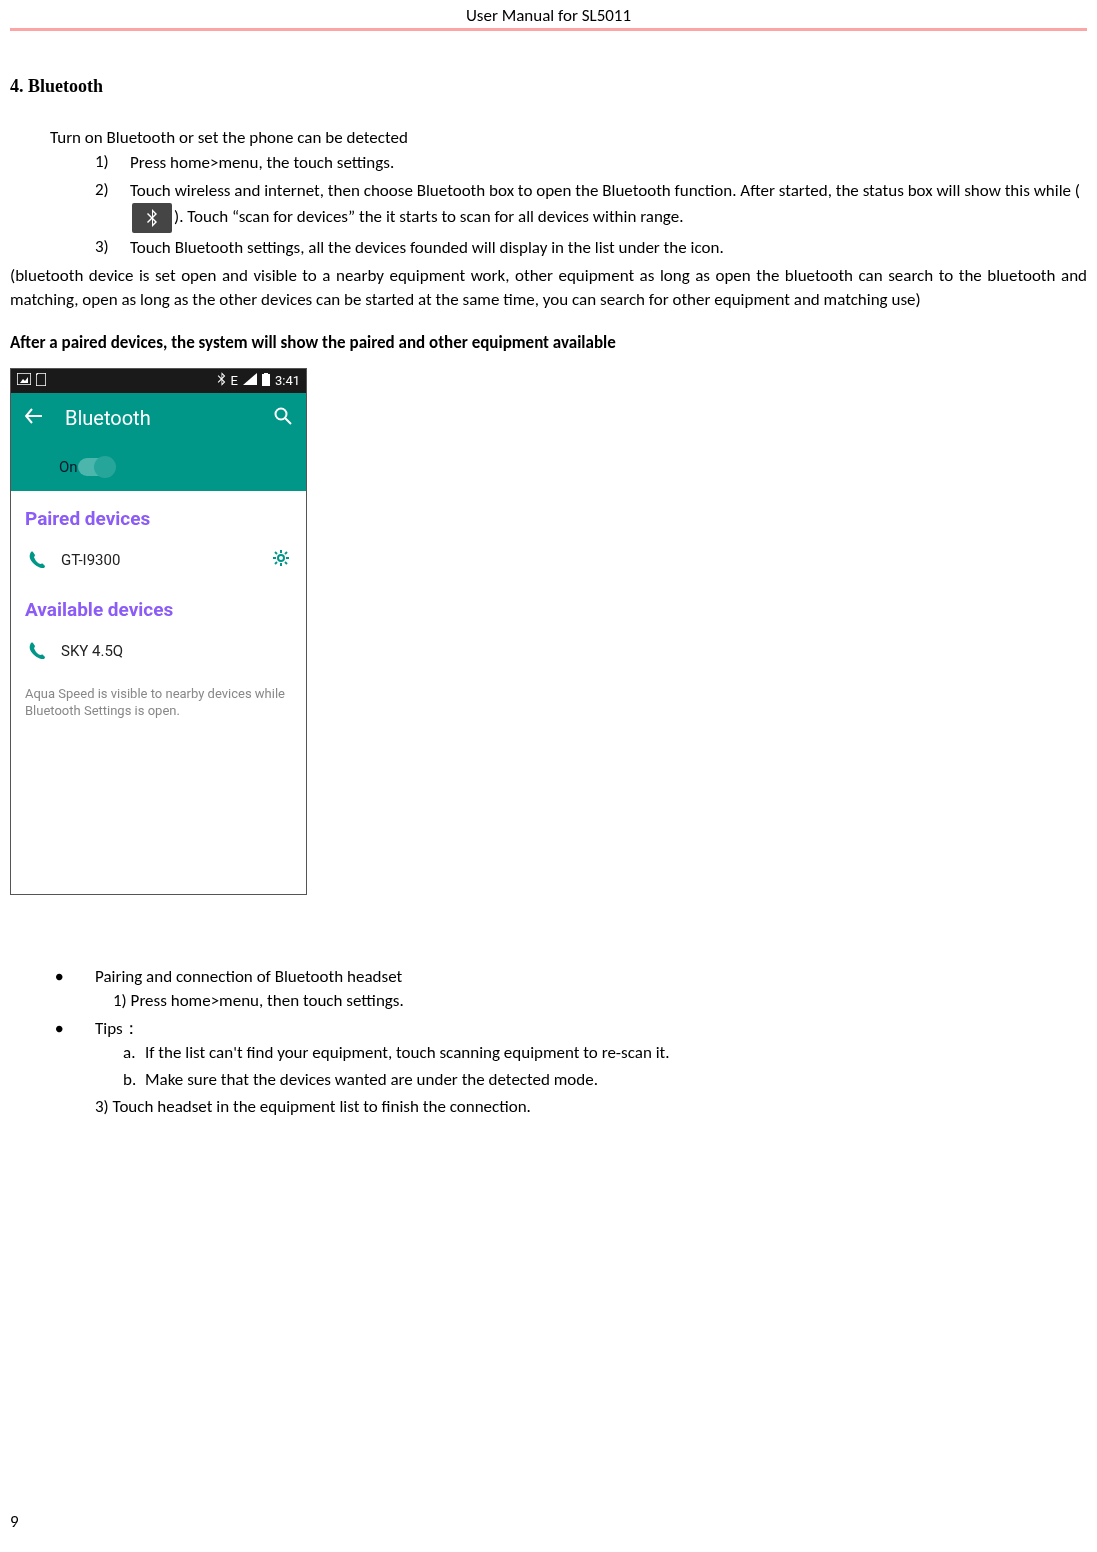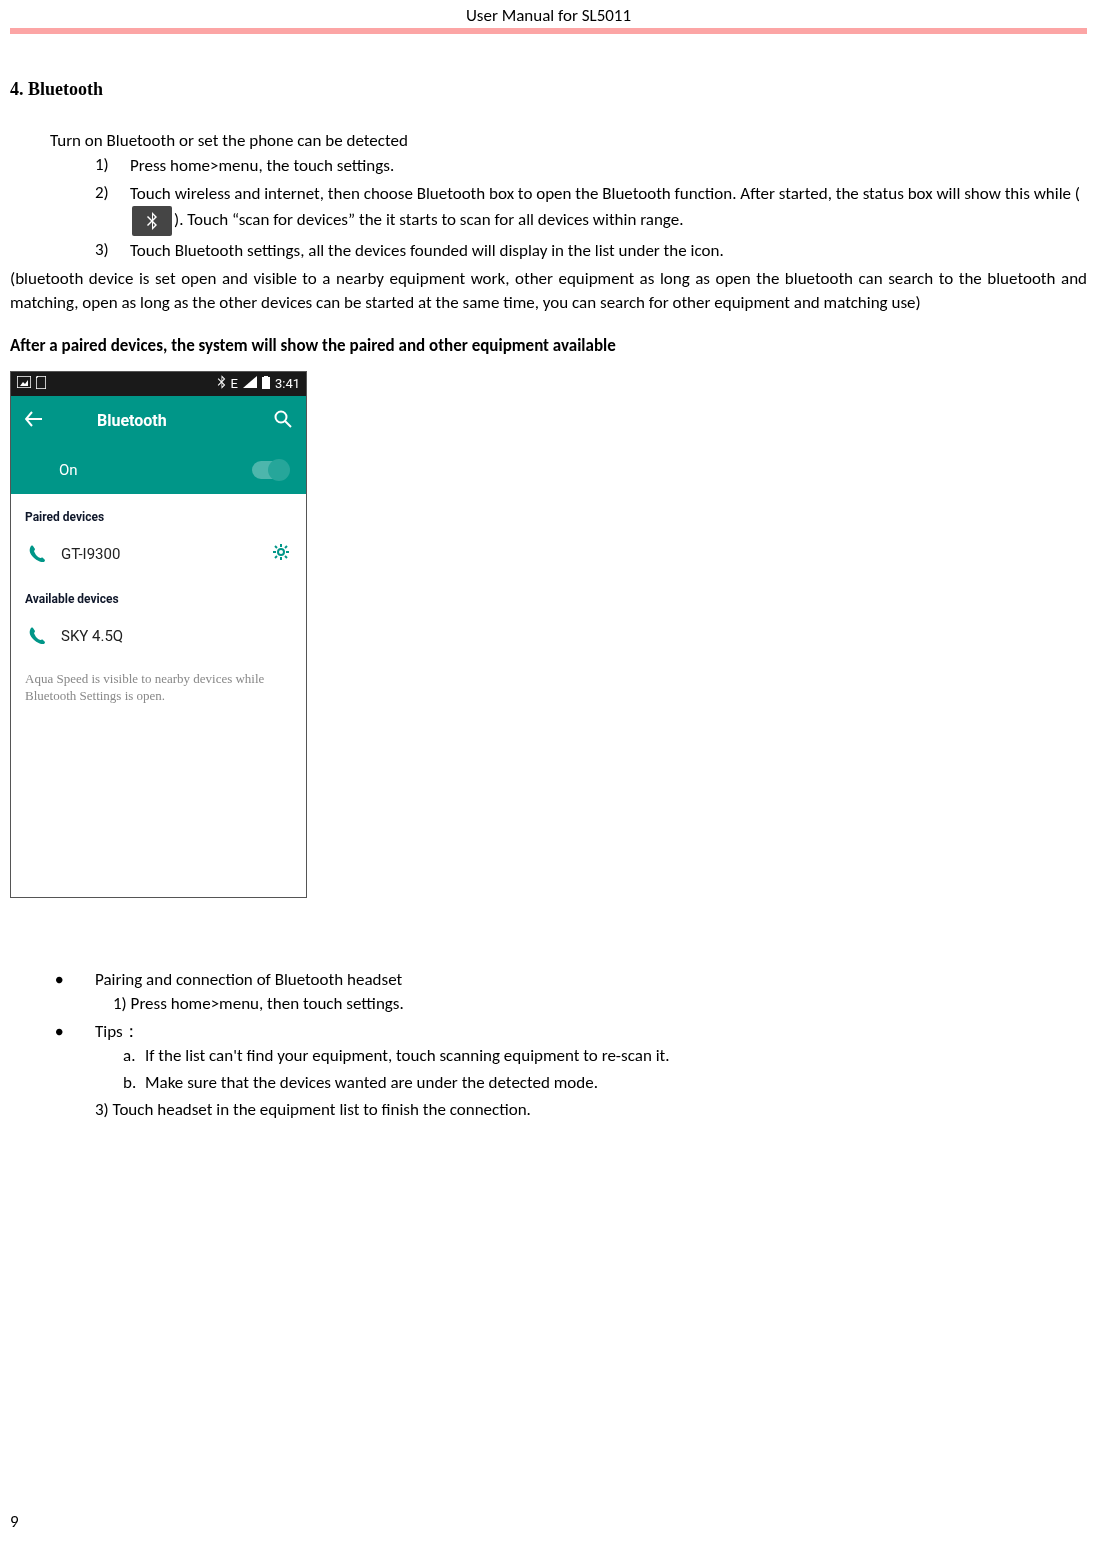--- a/index.html
+++ b/index.html
@@ -9,21 +9,21 @@
     height: 1552px;
     background: #fff;
     color: #000;
     position: relative;
     font-size: 17px;
   }
   .page-header {
     text-align: center;
     font-size: 17px;
     padding-top: 5px;
-    border-bottom: 6px solid #fca5a5;
+    border-bottom: 3px solid #fca5a5;
     padding-bottom: 2px;
     margin: 0 10px;
   }
   .content { padding: 20px 10px 0 10px; }
   .section-title {
     font-family: "SimSun", "NSimSun", serif;
     font-weight: bold;
     font-size: 18px;
     margin: 25px 0 30px 0;
   }
@@ -74,70 +74,68 @@
   .app-bar {
     background: #009688;
     color: #fff;
     height: 50px;
     display: flex;
     align-items: center;
     padding: 0 14px;
     justify-content: space-between;
   }
   .app-bar-left { display: flex; align-items: center; gap: 22px; }
-  .app-title { font-size: 16px; font-weight: 700; margin-left: 32px; }
+  .app-title { font-size: 20px; font-weight: 400; }
   .on-row {
     background: #009688;
-    color: #ffffff;
+    color: #0f172a;
     height: 48px;
     display: flex;
     align-items: center;
-    justify-content: space-between;
     padding: 0 18px 0 48px;
     font-size: 15px;
   }
   .toggle {
     width: 36px;
     height: 18px;
     background: #4db6ac;
     border-radius: 9px;
     position: relative;
   }
   .toggle-knob {
     position: absolute;
     right: -2px;
     top: -2px;
     width: 22px;
     height: 22px;
     border-radius: 50%;
     background: #26a69a;
   }
   .section-label {
-    color: #0f172a;
-    font-size: 12px;
+    color: #8b5cf6;
+    font-size: 19px;
     font-weight: bold;
     padding: 16px 14px 8px 14px;
   }
   .device-row {
     display: flex;
     align-items: center;
     height: 44px;
     padding: 0 16px;
     font-size: 15px;
     color: #222;
   }
   .device-icon { width: 34px; color: #009688; display: flex; align-items: center; }
   .device-name { flex: 1; }
   .gear { color: #009688; }
   .visibility-note {
     color: #888;
     font-size: 13px;
     padding: 12px 14px;
     line-height: 1.35;
-    font-family: Liberation Serif, serif;
   }
   .bullets { margin-left: 45px; }
   .bullet-row { display: flex; margin-bottom: 3px; }
   .bullet-mark { width: 40px; flex-shrink: 0; font-size: 14px; padding-top: 3px; }
   .bullet-body { flex: 1; line-height: 1.45; }
   .sub-indent { margin-left: 18px; }
   .sub-list { margin-left: 28px; }
   .sub-list .srow { display: flex; margin-bottom: 2px; }
   .sub-list .sm { width: 22px; flex-shrink: 0; }
   .tips-wide { text-align: justify; }

